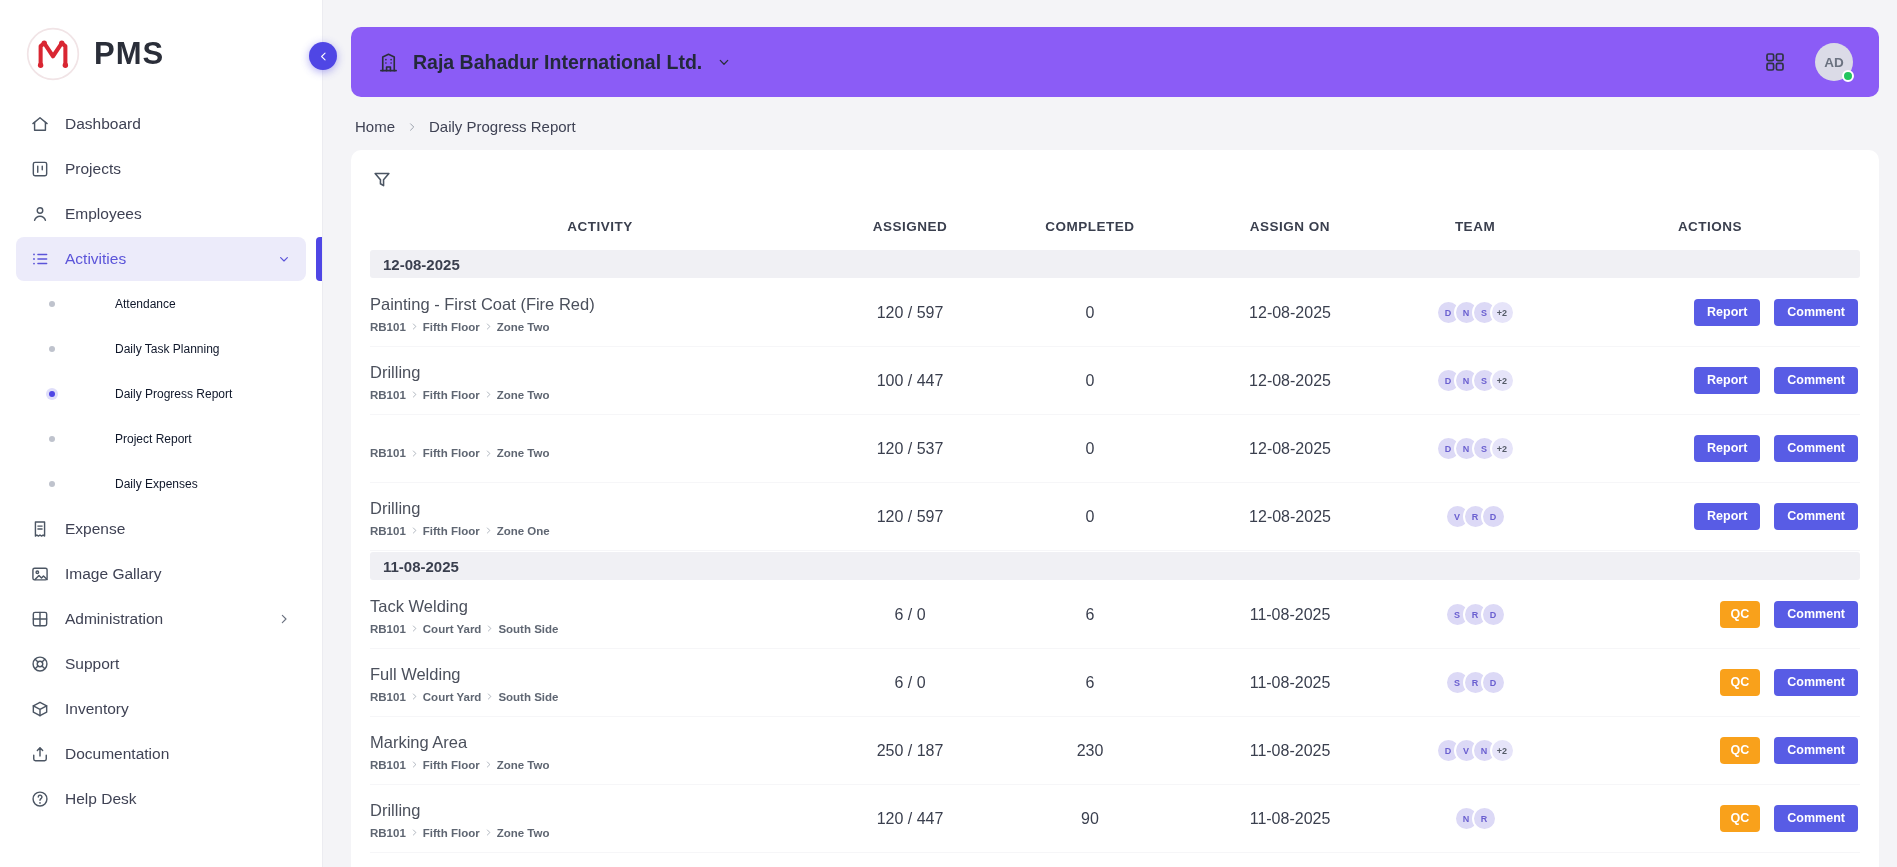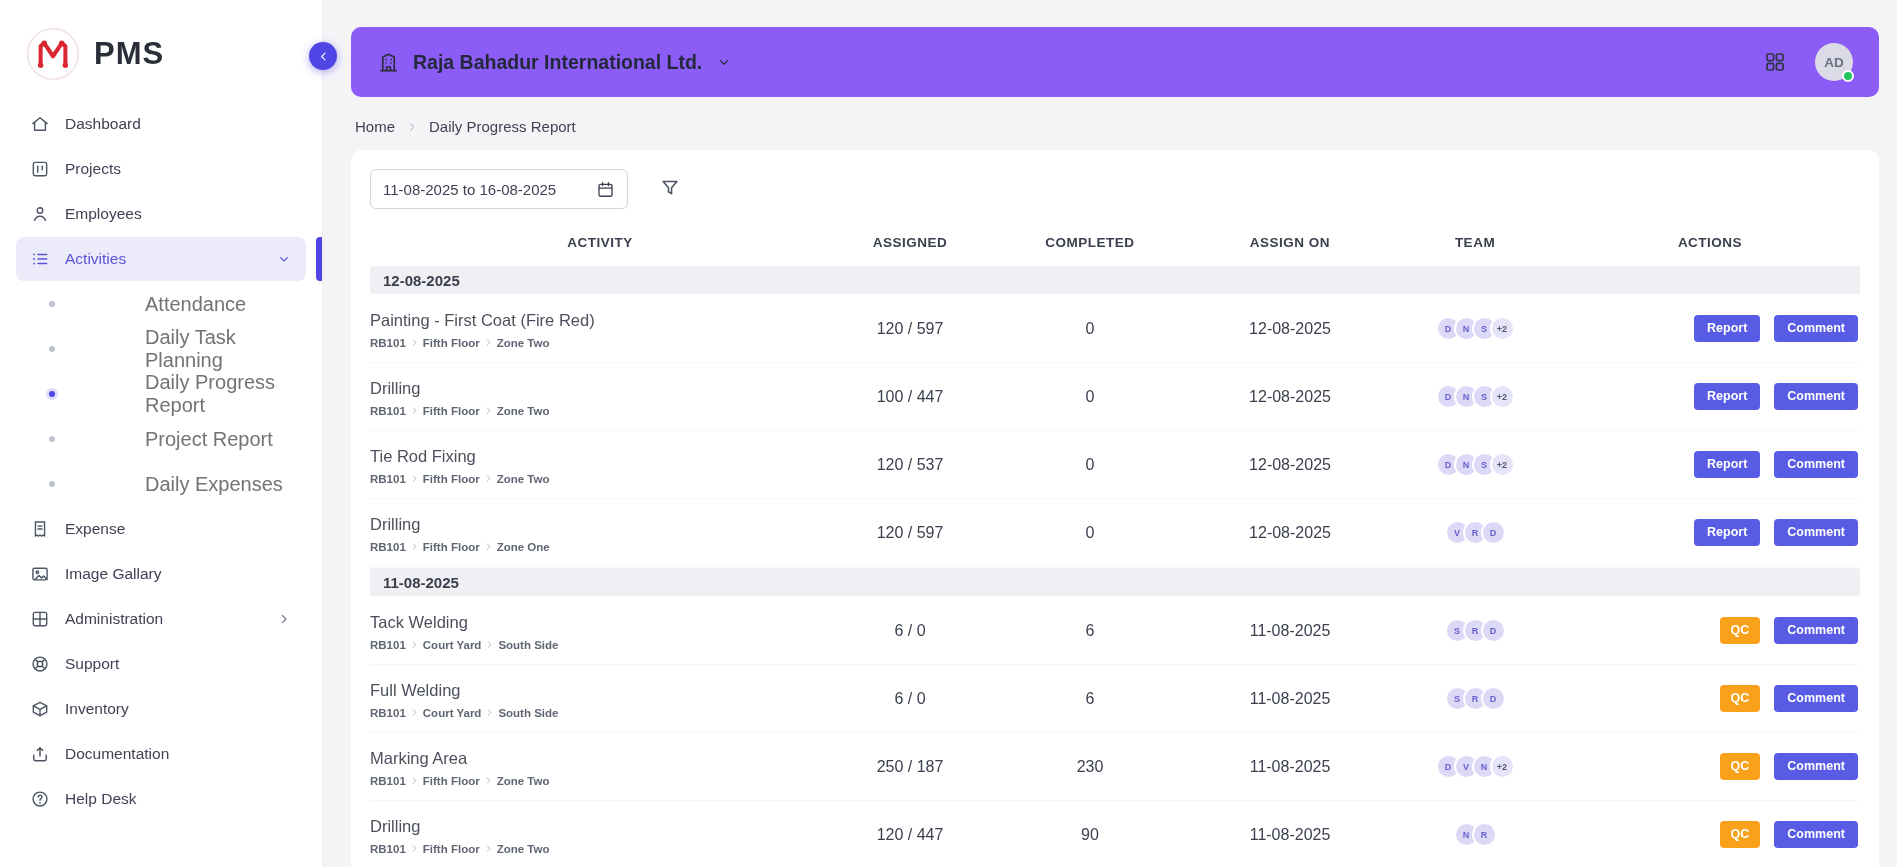--- a/index.html
+++ b/index.html
@@ -19,21 +19,21 @@
   .nav{margin-top:20px;padding:0 16px}
   .side-item{display:flex;align-items:center;gap:15px;height:44px;margin-bottom:1px;padding:0 14px;border-radius:8px;color:#3f4254;cursor:pointer}
   .side-item .s-icon{width:20px;height:20px;color:#4b5563;flex:none}
   .s-label{font-size:15.5px}
   .side-item.active{background:#ECEBFA;color:#5B54D9}
   .side-item.active .s-icon,.side-item.active .s-chev{color:#5B54D9}
   .s-chev{margin-left:auto;width:16px;height:16px;color:#6b7280}
   .side-sub{display:flex;align-items:center;height:44px;margin-bottom:1px;padding-left:33px;cursor:pointer}
   .dot{width:6px;height:6px;border-radius:50%;background:#bfc3cd;flex:none}
   .side-sub.active .dot{background:#4F46E5;box-shadow:0 0 0 3px rgba(79,70,229,.18)}
-  .sub-label{font-size:20px;color:#737373;margin-left:90px}
+  .sub-label{font-size:12px;color:#0f172a;margin-left:60px}
   .accent-bar{position:absolute;right:0;top:237px;width:6px;height:44px;background:#4F46E5;border-radius:4px 0 0 4px}
 
   
   .main{margin-left:323px;padding:27px 18px 0 28px;height:867px}
   .topbar{height:70px;background:#8b5cf6;border-radius:10px;display:flex;align-items:center;padding:0 26px}
   .company{display:flex;align-items:center;gap:13px;cursor:pointer}
   .company .b-icon{width:23px;height:23px;color:#2a2e39}
   .company-name{font-size:19.5px;font-weight:700;color:#23293a}
   .company .chev{width:18px;height:18px;color:#2a2e39}
   .topbar-right{margin-left:auto;display:flex;align-items:center;gap:28px}
@@ -282,29 +282,20 @@
         <span class="icn bc-sep">
           <svg viewBox="0 0 24 24" fill="none" stroke="currentColor" stroke-width="1.7" stroke-linecap="round" stroke-linejoin="round">
             <path d="M9.5 6.5l5.5 5.5-5.5 5.5"></path>
           </svg>
         </span>
         <span class="bc-item current">Daily Progress Report</span>
       </div>
 
     <div class="card">
       <div class="toolbar">
-        <div class="date-input">
-          <span class="date-text">11-08-2025 to 16-08-2025</span>
-          <span class="icn cal">
-              <svg viewBox="0 0 24 24" fill="none" stroke="currentColor" stroke-width="1.7" stroke-linecap="round" stroke-linejoin="round">
-                <rect x="3.8" y="5.5" width="16.4" height="15" rx="2"></rect>
-                <path d="M3.8 10.2h16.4M8.3 3.5v3.6M15.7 3.5v3.6"></path>
-              </svg>
-            </span>
-        </div>
         <button class="filter-btn">
           <span class="icn">
               <svg viewBox="0 0 24 24" fill="none" stroke="currentColor" stroke-width="1.7" stroke-linecap="round" stroke-linejoin="round">
                 <path d="M4.5 5h15l-5.8 6.8v6.4l-3.4-2.1v-4.3z"></path>
               </svg>
             </span>
         </button>
       </div>
       <div class="thead">
           <div class="th">ACTIVITY</div>
@@ -377,21 +368,20 @@
               <span class="avatar-sm">S</span>
               <span class="avatar-sm extra">+2</span>
             </div>
             <div class="cell c-actions">
               <button class="btn btn-indigo">Report</button>
               <button class="btn btn-indigo">Comment</button>
             </div>
           </div>
           <div class="trow">
             <div class="cell c-act">
-              <div class="act-name">Tie Rod Fixing</div>
               <div class="act-path">
                 <span class="p-seg">RB101</span>
                 <span class="icn p-sep">
                   <svg viewBox="0 0 24 24" fill="none" stroke="currentColor" stroke-width="1.7" stroke-linecap="round" stroke-linejoin="round">
                     <path d="M9.5 6.5l5.5 5.5-5.5 5.5"></path>
                   </svg>
                 </span>
                 <span class="p-seg">Fifth Floor</span>
                 <span class="icn p-sep">
                   <svg viewBox="0 0 24 24" fill="none" stroke="currentColor" stroke-width="1.7" stroke-linecap="round" stroke-linejoin="round">

